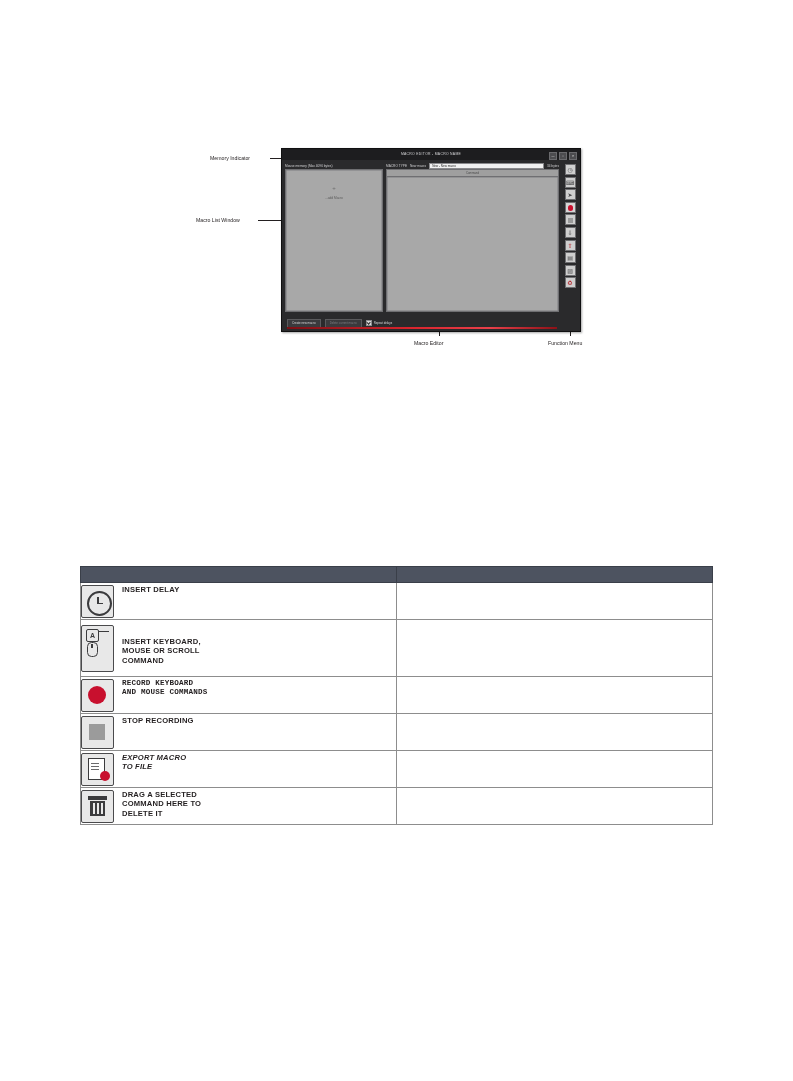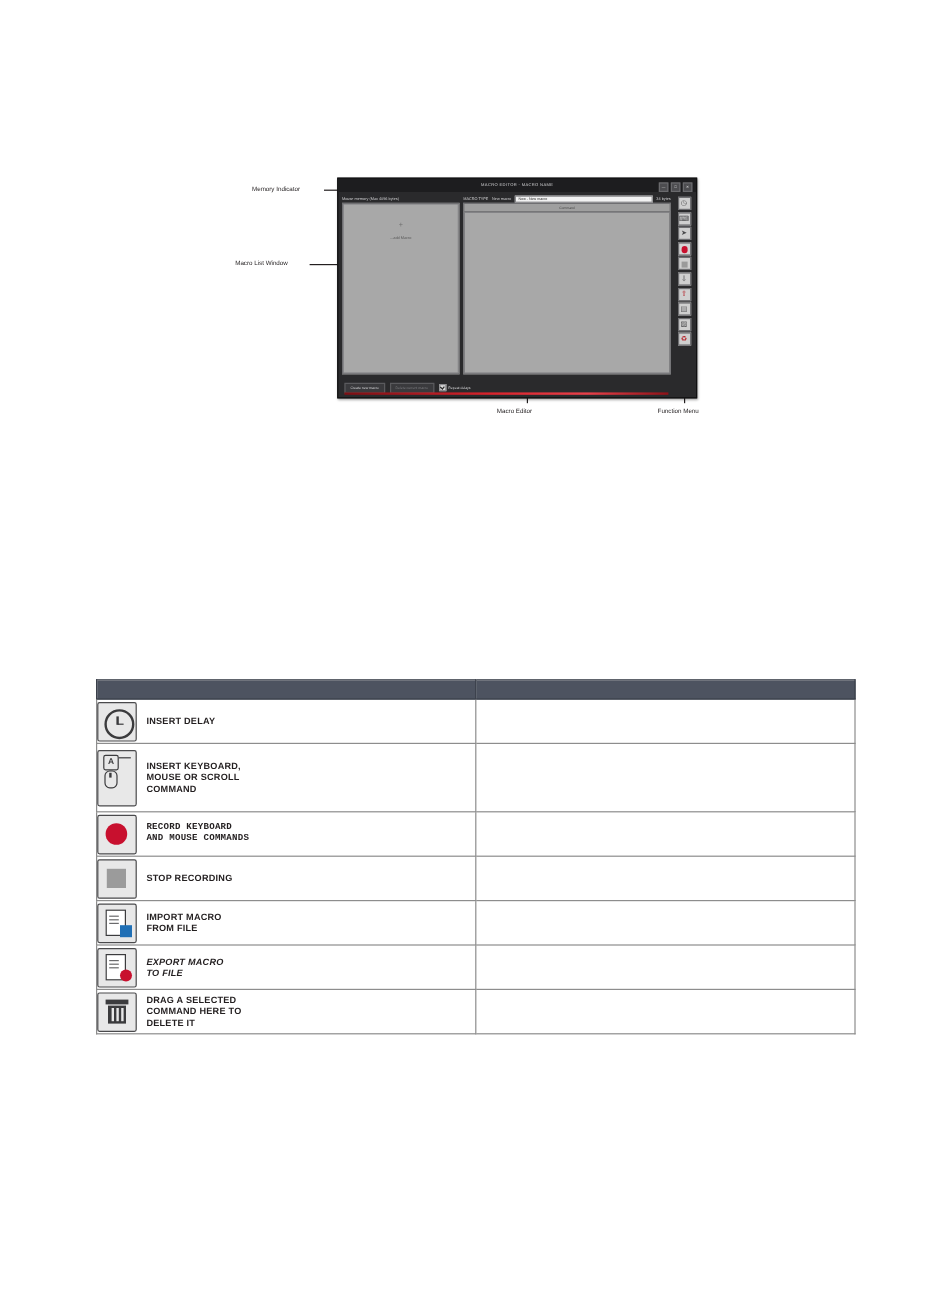--- a/index.html
+++ b/index.html
@@ -285,21 +285,21 @@
     border: 1px solid #8d8d8d;
     padding: 0;
     vertical-align: middle;
   }
   td.icon-cell {
     width: 176px;
     padding: 4px 6px;
   }
   .icon-row {
     display: flex;
-    align-items: center;
+    align-items: flex-start;
     gap: 8px;
   }
   .icon-box {
     width: 33px;
     height: 33px;
     background: #e8e8e8;
     border: 1.5px solid #4a4a4c;
     border-radius: 2px;
     position: relative;
     flex: 0 0 auto;
@@ -619,21 +619,21 @@
       </tr>
 
       <tr>
         <td class="icon-cell">
           <div class="icon-row">
             <span class="icon-box" style="height:47px;">
               <span class="ic-key">A</span>
               <span class="ic-scroll-line"></span>
               <span class="ic-mouse2"></span>
             </span>
-            <span class="icon-caption" style="white-space:pre-line;">INSERT KEYBOARD,
+            <span class="icon-caption" style="white-space:pre-line;margin-top:12px;">INSERT KEYBOARD,
 MOUSE OR SCROLL
 COMMAND</span>
           </div>
         </td>
         <td class="desc-cell" style="height:56px;"></td>
       </tr>
 
 
       <tr>
         <td class="icon-cell">
@@ -653,34 +653,20 @@
           <div class="icon-row">
             <span class="icon-box">
                 <span class="ic-sq-stop"></span>
               </span>
             <span class="icon-caption">STOP RECORDING</span>
           </div>
         </td>
         <td class="desc-cell"></td>
       </tr>
 
-      <tr>
-        <td class="icon-cell">
-          <div class="icon-row">
-            <span class="icon-box">
-              <span class="ic-doc"></span>
-                <span class="ic-doc-lines"></span>
-                <span class="ic-badge-blue"></span>
-            </span>
-            <span class="icon-caption" style="white-space:pre-line;">IMPORT MACRO
-FROM FILE</span>
-          </div>
-        </td>
-        <td class="desc-cell"></td>
-      </tr>
 
       <tr>
         <td class="icon-cell">
           <div class="icon-row">
             <span class="icon-box">
               <span class="ic-doc"></span>
                 <span class="ic-doc-lines"></span>
                 <span class="ic-badge-red"></span>
             </span>
             <span class="icon-caption" style="white-space:pre-line;font-style:italic;">EXPORT MACRO

